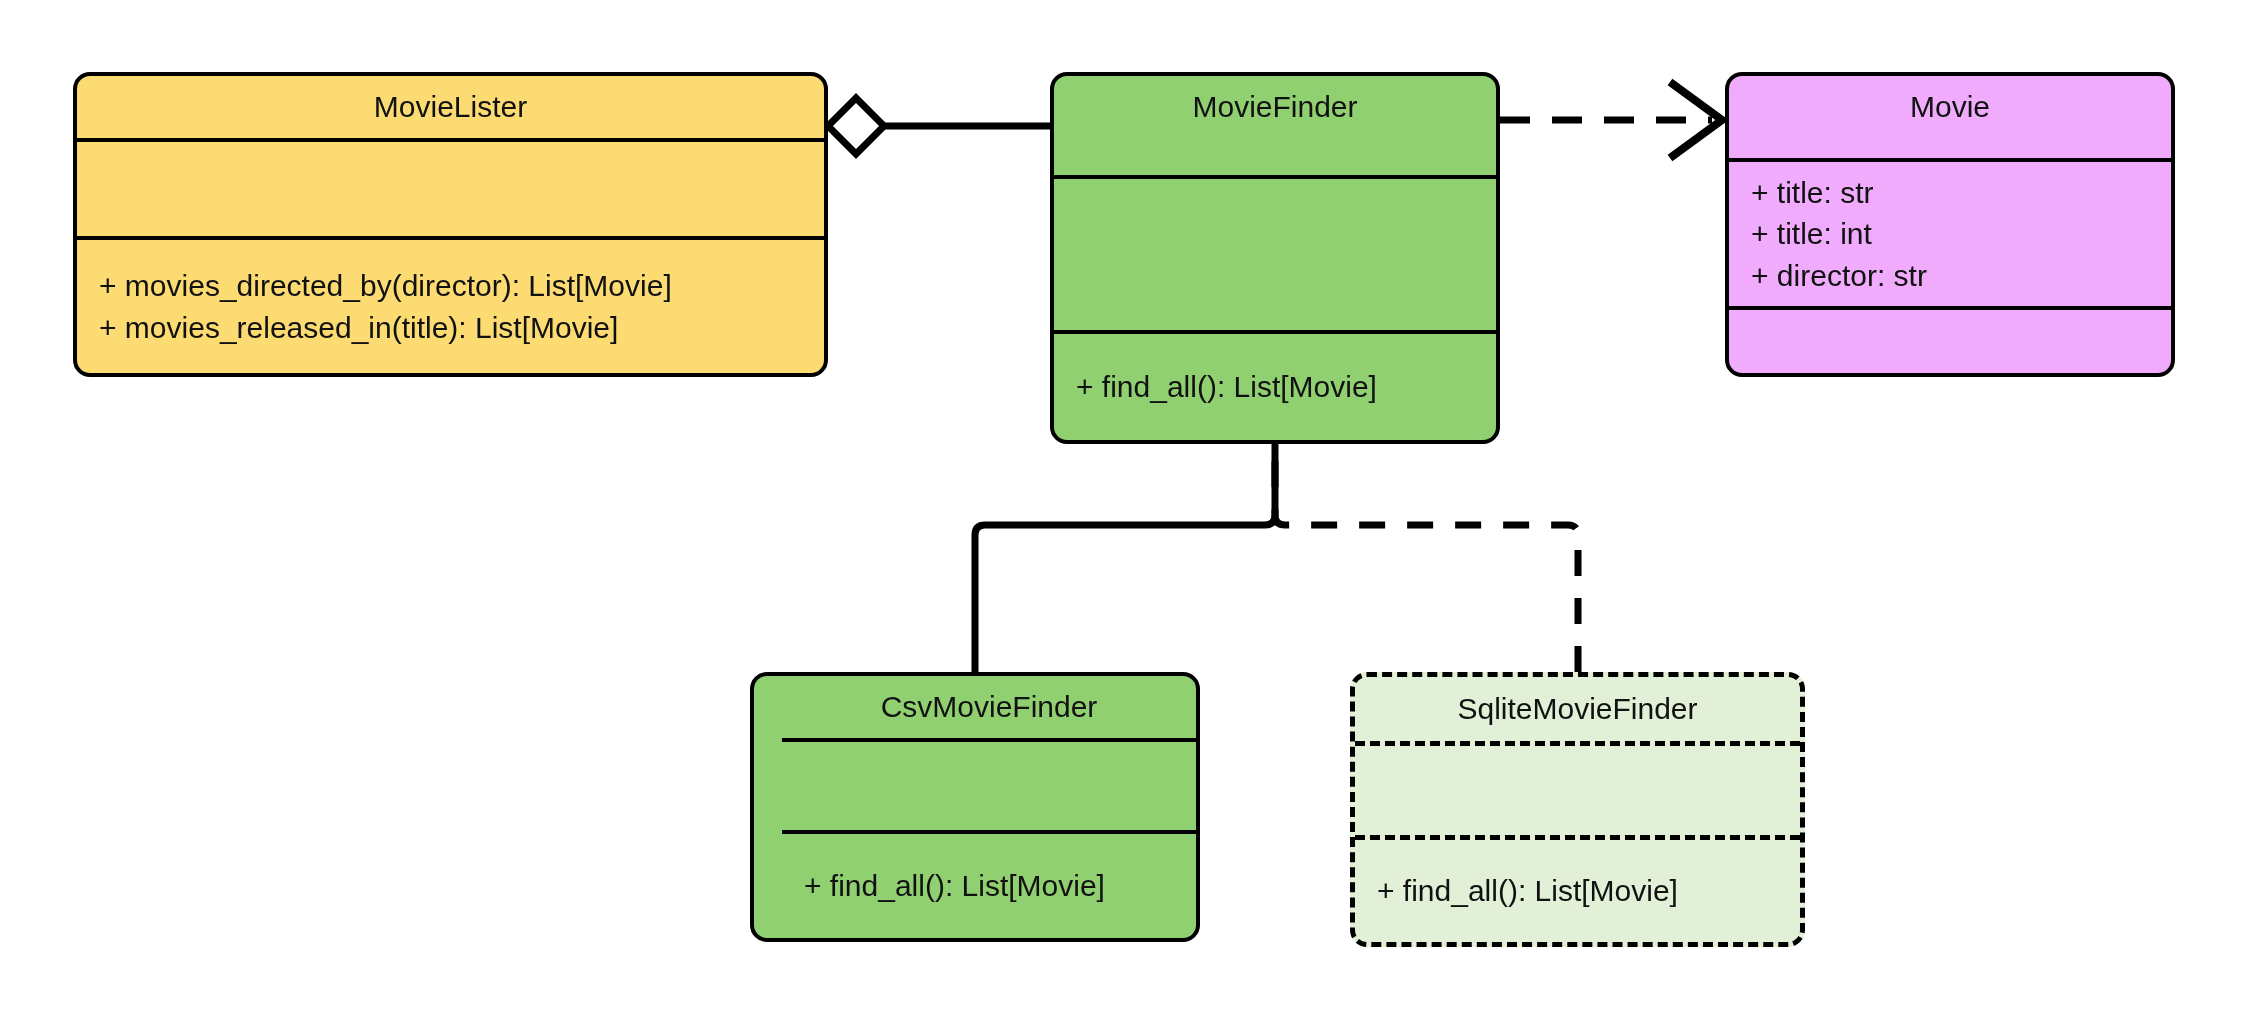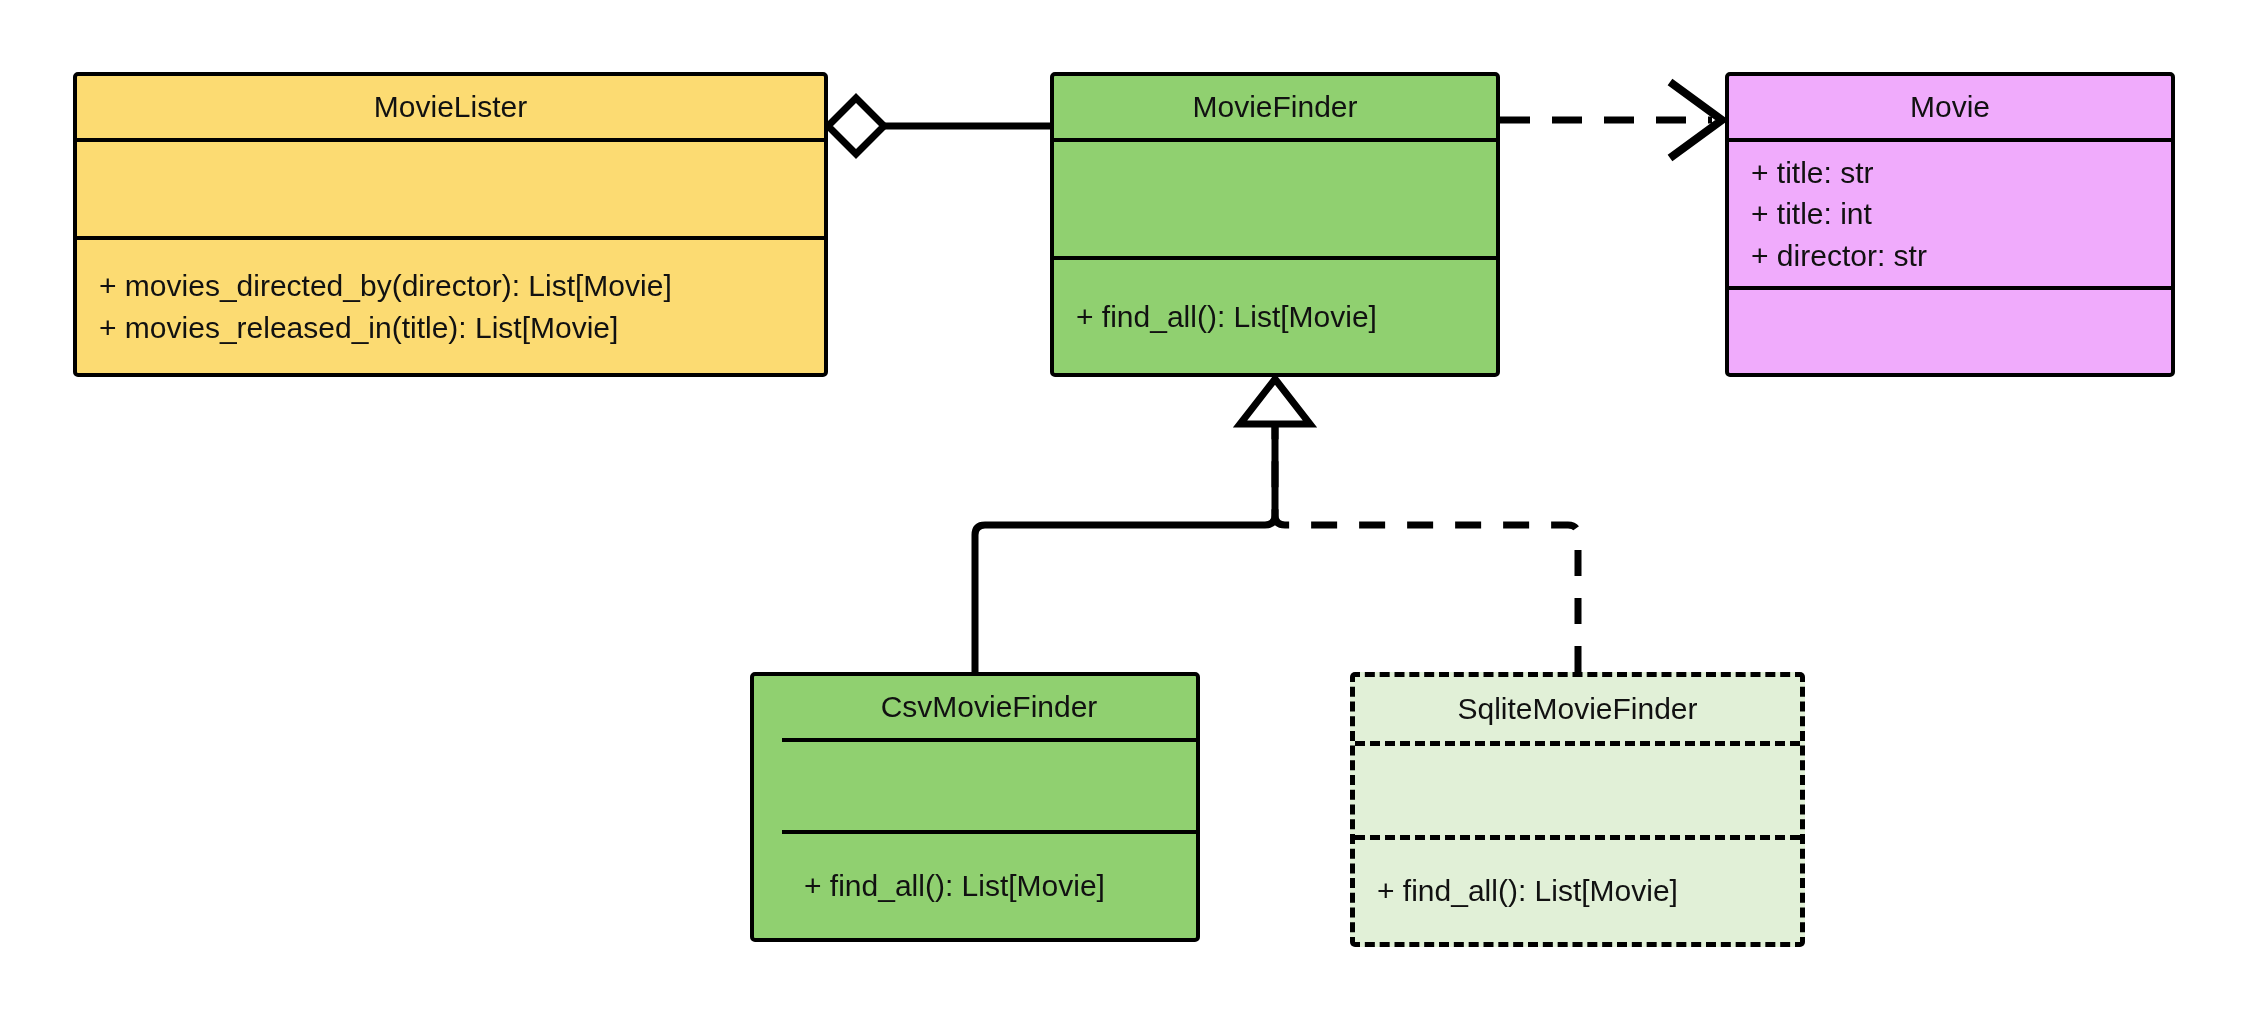--- a/index.html
+++ b/index.html
@@ -23,21 +23,21 @@
     left: 0;
     top: 0;
     width: 2250px;
     height: 1011px;
     pointer-events: none;
   }
   .uml-class {
     position: absolute;
     box-sizing: border-box;
     border: 4px solid #000000;
-    border-radius: 5px;
+    border-radius: 17px;
     display: flex;
     flex-direction: column;
     overflow: hidden;
     z-index: 5;
   }
   .uml-class.dashed {
     border-style: dashed;
     border-width: 5px;
   }
   .compartment {
@@ -108,35 +108,35 @@
     <div class="compartment name" style="height:62px;">
       <div class="class-name">MovieLister</div>
     </div>
     <div class="compartment divider-top" style="height:98px;"></div>
     <div class="compartment divider-top members-list" style="flex:1;">
       <div class="member">+ movies_directed_by(director): List[Movie]</div>
       <div class="member">+ movies_released_in(title): List[Movie]</div>
     </div>
   </div>
 
-  <div class="uml-class" style="left:1050px; top:72px; width:450px; height:305px; background:#90d070;">
+  <div class="uml-class" style="left:1050px; top:72px; width:450px; height:372px; background:#90d070;gap:37px;">
     <div class="compartment name" style="height:62px;">
       <div class="class-name">MovieFinder</div>
     </div>
     <div class="compartment divider-top" style="height:118px;"></div>
     <div class="compartment divider-top members-list" style="flex:1;">
       <div class="member">+ find_all(): List[Movie]</div>
     </div>
   </div>
 
   <div class="uml-class" style="left:1725px; top:72px; width:450px; height:305px; background:#f0abfc;">
     <div class="compartment name" style="height:62px;">
       <div class="class-name">Movie</div>
     </div>
-    <div class="compartment divider-top members-list" style="height:148px;">
+    <div class="compartment divider-top members-list" style="height:148px;margin-top:20px;">
       <div class="member">+ title: str</div>
       <div class="member">+ title: int</div>
       <div class="member">+ director: str</div>
     </div>
     <div class="compartment divider-top" style="flex:1;"></div>
   </div>
 
   <div class="uml-class" style="left:750px; top:672px; width:450px; height:270px; background:#90d070;padding-left:28px;">
     <div class="compartment name" style="height:62px;">
       <div class="class-name">CsvMovieFinder</div>

